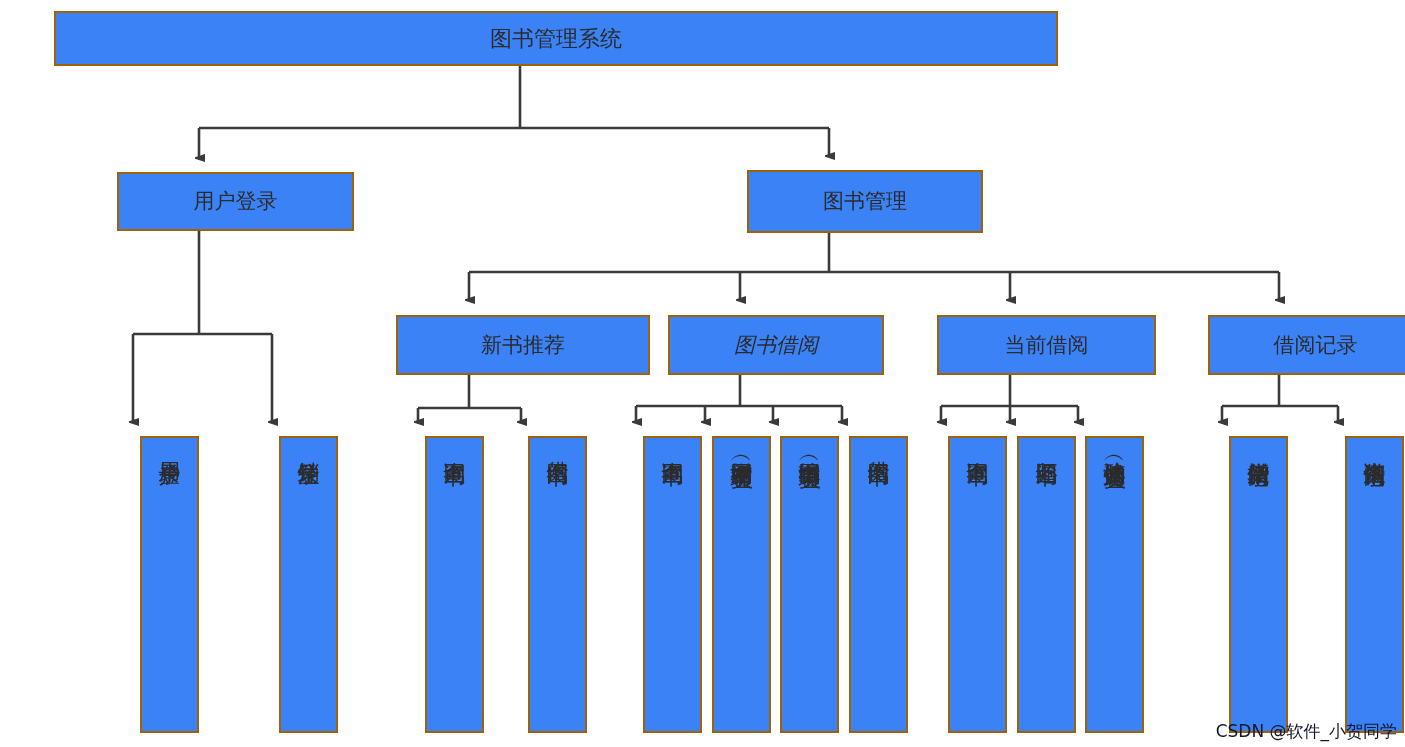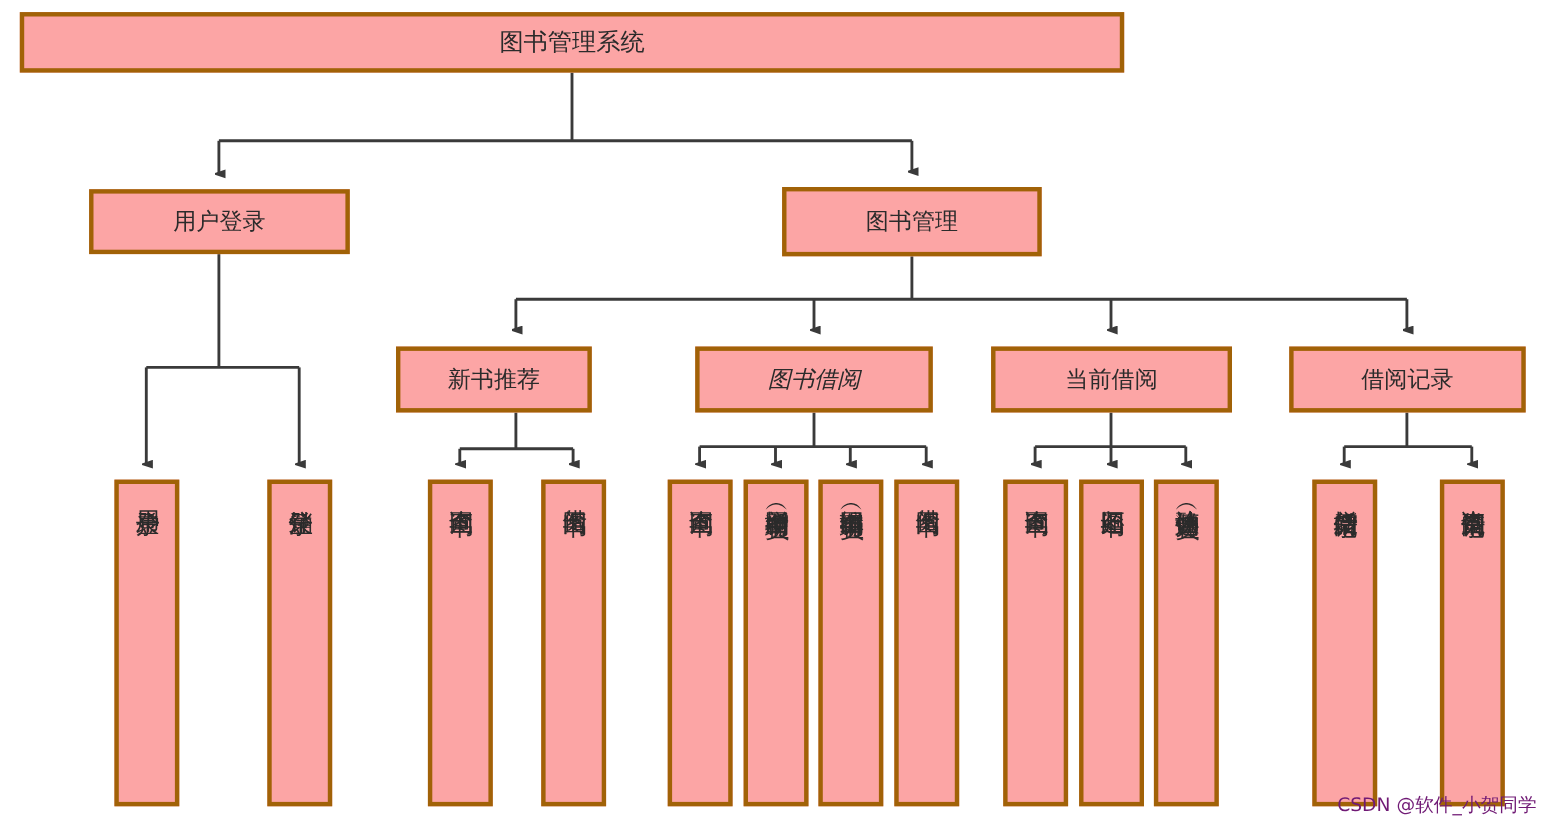--- a/index.html
+++ b/index.html
@@ -13,25 +13,26 @@
   #canvas {
     position: relative;
     width: 1405px;
     height: 747px;
     background: #ffffff;
     overflow: hidden;
   }
   .node {
     position: absolute;
     box-sizing: border-box;
-    background: #fca5a5;
-    border: 4px solid #a16207;
+    background: #3b82f6;
+    border: 2px solid #a16207;
     display: flex;
     align-items: center;
     justify-content: center;
+    margin-left: 36px;
   }
   .node-label {
     color: #2b2b2b;
     text-align: center;
     line-height: 1.0;
     white-space: nowrap;
   }
   
   .node.h .node-label {
     font-size: 21px;
@@ -59,21 +60,21 @@
     top: 0;
     width: 1405px;
     height: 747px;
     pointer-events: none;
   }
   .watermark {
     position: absolute;
     right: 8px;
     bottom: 4px;
     font-size: 17px;
-    color: #701a75;
+    color: #0f172a;
     white-space: nowrap;
   }
 </style>
 </head>
 <body>
 
 <div id="canvas">
 
   <svg class="edge-svg" viewBox="0 0 1405 747">
     <defs>
@@ -129,21 +130,21 @@
     <span class="node-label">图书管理系统</span>
   </div>
 
   <div class="node h" style="left:81px; top:172px; width:237px; height:59px;">
     <span class="node-label">用户登录</span>
   </div>
   <div class="node h" style="left:711px; top:170px; width:236px; height:63px;">
     <span class="node-label">图书管理</span>
   </div>
 
-  <div class="node h" style="left:360px; top:315px; width:178px; height:60px;">
+  <div class="node h" style="left:360px; top:315px; width:254px; height:60px;">
     <span class="node-label">新书推荐</span>
   </div>
   <div class="node h" style="left:632px; top:315px; width:216px; height:60px;font-style:italic;">
     <span class="node-label">图书借阅</span>
   </div>
   <div class="node h" style="left:901px; top:315px; width:219px; height:60px;font-family:Liberation Serif, serif;">
     <span class="node-label">当前借阅</span>
   </div>
   <div class="node h" style="left:1172px; top:315px; width:215px; height:60px;">
     <span class="node-label">借阅记录</span>

